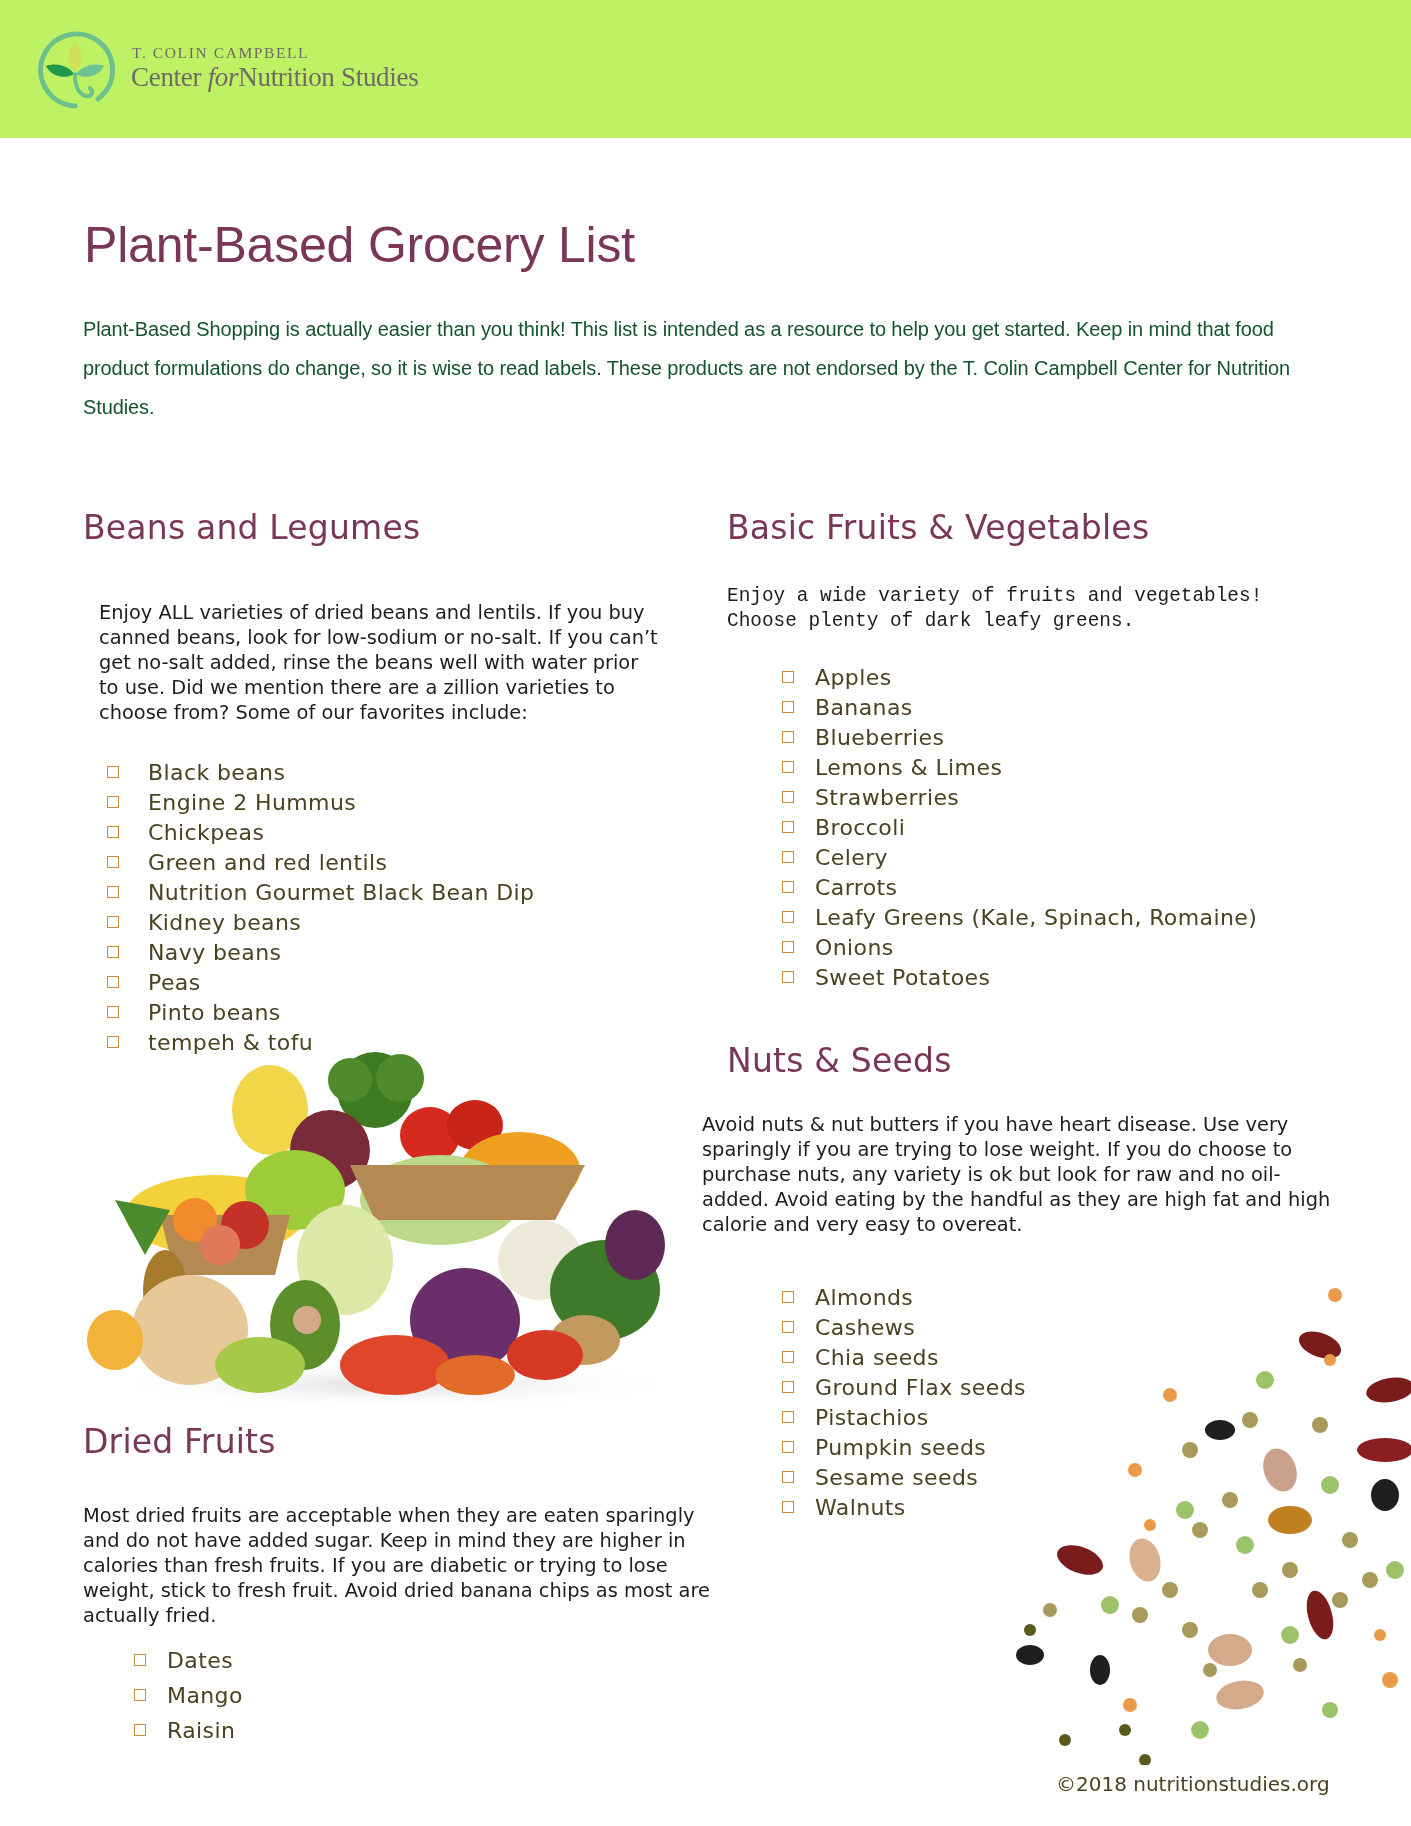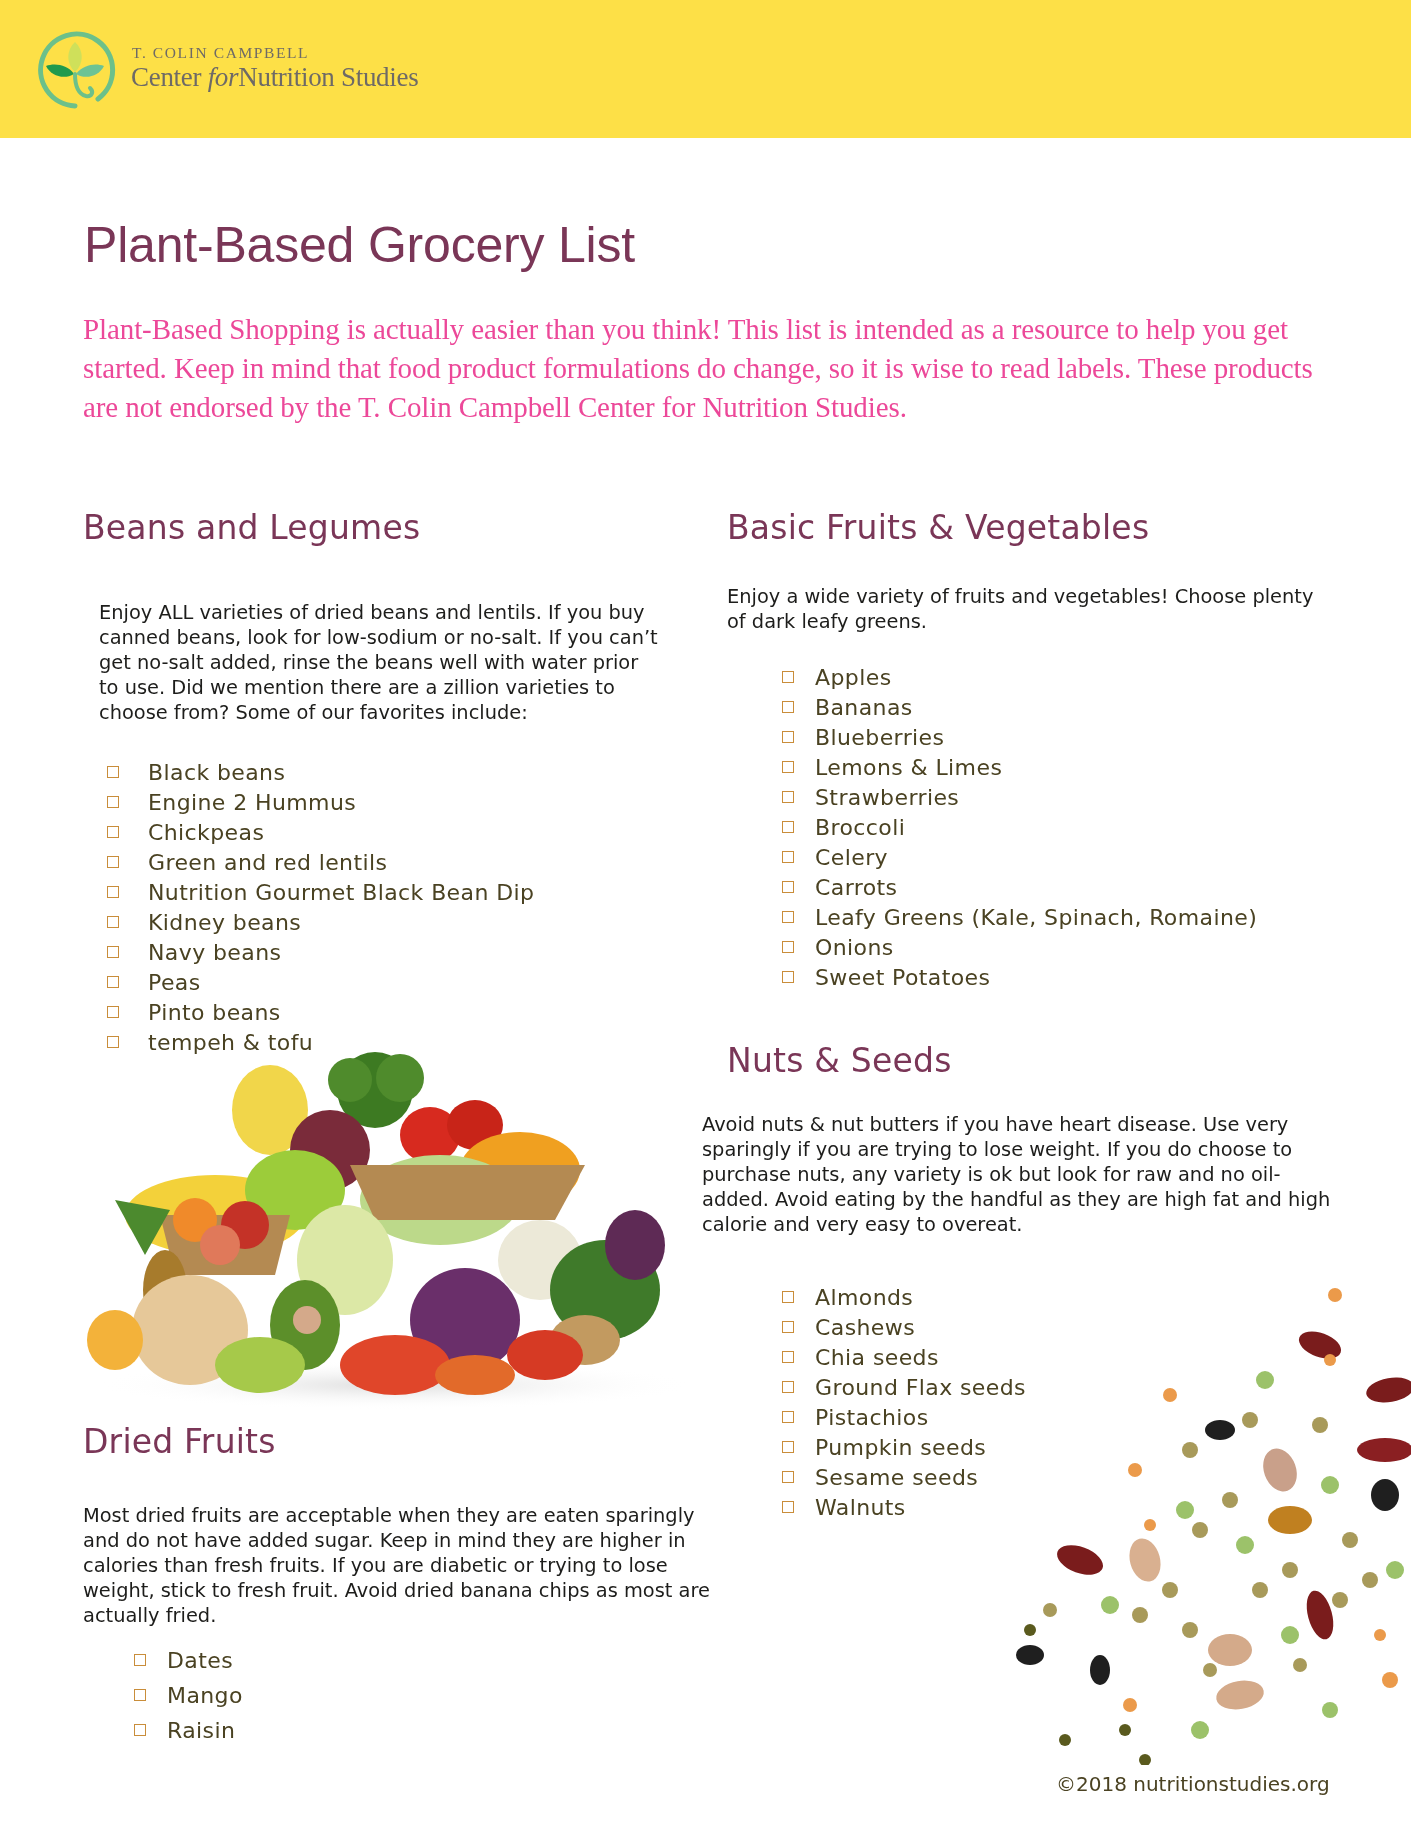--- a/index.html
+++ b/index.html
@@ -1,25 +1,25 @@
 <!DOCTYPE html>
 <html><head>
 <meta charset="utf-8">
 <style>
   html, body { margin:0; padding:0; }
   body { width:1411px; height:1826px; position:relative; background:#ffffff; overflow:hidden;
          font-family:"DejaVu Sans", sans-serif; color:#1d1d1b; }
   .abs { position:absolute; }
-  #header { left:0; top:0; width:1411px; height:138px; background:#fde047; }
+  #header { left:0; top:0; width:1411px; height:138px; background:#bef264; }
   #logo-mark { left:34px; top:30px; width:82px; height:82px; }
   #logo-small { left:132px; top:44px; font-family:"Liberation Serif", serif; font-size:15.5px; letter-spacing:1.6px; color:#6e6a66; white-space:nowrap; }
   #logo-big { left:131px; top:62px; font-family:"Liberation Serif", serif; font-size:27px; color:#6e6a66; white-space:nowrap; letter-spacing:-0.3px; }
   #logo-big .for { font-style:italic; }
   #title { left:72px; top:204px; font-family:"Liberation Sans", sans-serif; font-size:50px; color:#7a3657; white-space:nowrap; letter-spacing:-0.2px; }
-  #intro { left:83px; top:310px; width:1230px; font-family:Liberation Serif, serif; font-size:29px; line-height:38.8px; color:#ec4899; letter-spacing:-0.1px; }
+  #intro { left:83px; top:310px; width:1230px; font-family:Liberation Sans, sans-serif; font-size:20px; line-height:38.8px; color:#14532d; letter-spacing:-0.1px; }
   .section-head { font-family:"DejaVu Sans", sans-serif; font-size:33px; color:#7a3657; white-space:nowrap; letter-spacing:0.2px; }
   .para { font-family:"DejaVu Sans", sans-serif; font-size:19.4px; line-height:25px; color:#1d1d1b; }
   .list { list-style:none; margin:0; padding:0; }
   .list li { position:relative; height:30px; font-family:"DejaVu Sans", sans-serif; font-size:22px; line-height:30px; color:#4a4222; white-space:nowrap; letter-spacing:0.4px; }
   .cb { position:absolute; top:8px; width:12px; height:12px; border:1.6px solid #c98d3a; box-sizing:border-box; background:#fff; }
   .lbl { position:absolute; }
   #beans-list .cb { left:0; } #beans-list .lbl { left:41px; }
   #fruits-list .cb { left:0; } #fruits-list .lbl { left:33px; }
   #nuts-list .cb { left:0; } #nuts-list .lbl { left:33px; }
   #dried-list li { height:35px; line-height:35px; }
@@ -128,21 +128,21 @@
   <ellipse cx="550" cy="205" rx="30" ry="35" fill="#5e2a55"></ellipse>
   <ellipse cx="500" cy="300" rx="35" ry="25" fill="#c29a60"></ellipse>
   <ellipse cx="460" cy="315" rx="38" ry="25" fill="#d63a24"></ellipse>
   <ellipse cx="175" cy="325" rx="45" ry="28" fill="#a6c94a"></ellipse>
   <ellipse cx="310" cy="325" rx="55" ry="30" fill="#e0462a"></ellipse>
   <ellipse cx="30" cy="300" rx="28" ry="30" fill="#f3b23a"></ellipse>
   <ellipse cx="390" cy="335" rx="40" ry="20" fill="#e26a2a"></ellipse>
 </svg>
 
 <div class="abs section-head" style="left:727px;top:508px;">Basic Fruits &amp; Vegetables</div>
-<p class="abs para" style="left:727px;top:584px;width:600px;margin:0;">Enjoy a wide variety of fruits and vegetables! Choose plenty of dark leafy greens.</p>
+<p class="abs para" style="left:727px;top:584px;width:600px;margin:0;font-family:Liberation Mono, monospace;">Enjoy a wide variety of fruits and vegetables! Choose plenty of dark leafy greens.</p>
 <ul id="fruits-list" class="abs list" style="left:782px;top:663px;">
   <li>
       <span class="cb"></span>
       <span class="lbl">Apples</span>
     </li>
   <li>
       <span class="cb"></span>
       <span class="lbl">Bananas</span>
     </li>
   <li>

